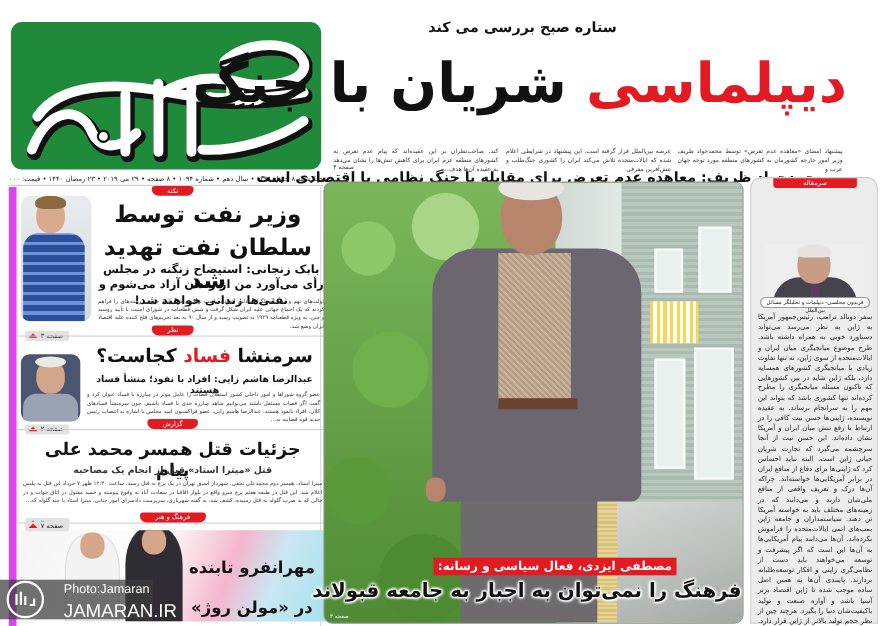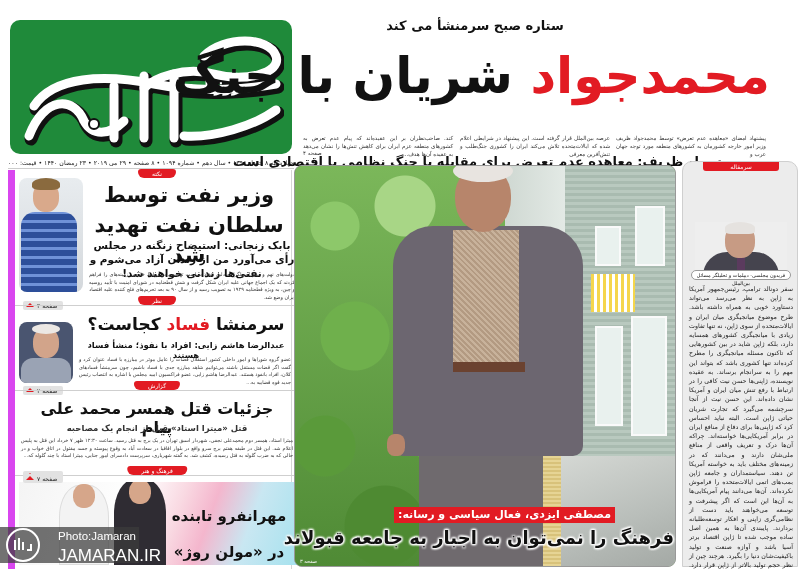--- a/index.html
+++ b/index.html
@@ -122,23 +122,23 @@
         <path d="M160 48 L160 112"></path>
         <path d="M100 60 L100 112"></path>
       <path d="M170 110 C200 112 240 100 262 84"></path>
     </g>
     <circle cx="80" cy="98" r="5" fill="#fff" stroke="#111" stroke-width="2"></circle>
   </svg>
   <span class="rooznameh">روزنامه</span>
 </div>
 <div class="datebar">چهارشنبه ۸ خرداد ۱۳۹۸ • سال دهم • شماره ۱۰۹۴ • ۸ صفحه • ۲۹ می ۲۰۱۹ • ۲۳ رمضان ۱۴۴۰ • قیمت: ۱۰۰۰ تومان</div>
 
-<div class="kicker">ستاره صبح سرمنشأ می کند</div>
+<div class="kicker">ستاره صبح بررسی می کند</div>
 <div class="main-headline">
-  <span class="red">محمدجواد</span>
+  <span class="red">دیپلماسی</span>
   <span class="black">شریان با جنگ</span>
 </div>
 <div class="subheadline">محمدجواد ظریف: معاهده عدم تعرض برای مقابله با جنگ نظامی یا اقتصادی است</div>
 <div class="lede c1">پیشنهاد امضای «معاهده عدم تعرض» توسط محمدجواد ظریف وزیر امور خارجه کشورمان به کشورهای منطقه مورد توجه جهان عرب و</div>
 <div class="lede c2">عرصه بین‌الملل قرار گرفته است. این پیشنهاد در شرایطی اعلام شده که ایالات‌متحده تلاش می‌کند ایران را کشوری جنگ‌طلب و تنش‌آفرین معرفی</div>
 <div class="lede c3">کند. صاحب‌نظران بر این عقیده‌اند که پیام عدم تعرض به کشورهای منطقه عزم ایران برای کاهش تنش‌ها را نشان می‌دهد به عقیده آن‌ها هدف...</div>
 <div class="lede-page">صفحه ۴</div>
 
 <div class="leftcol">
 

